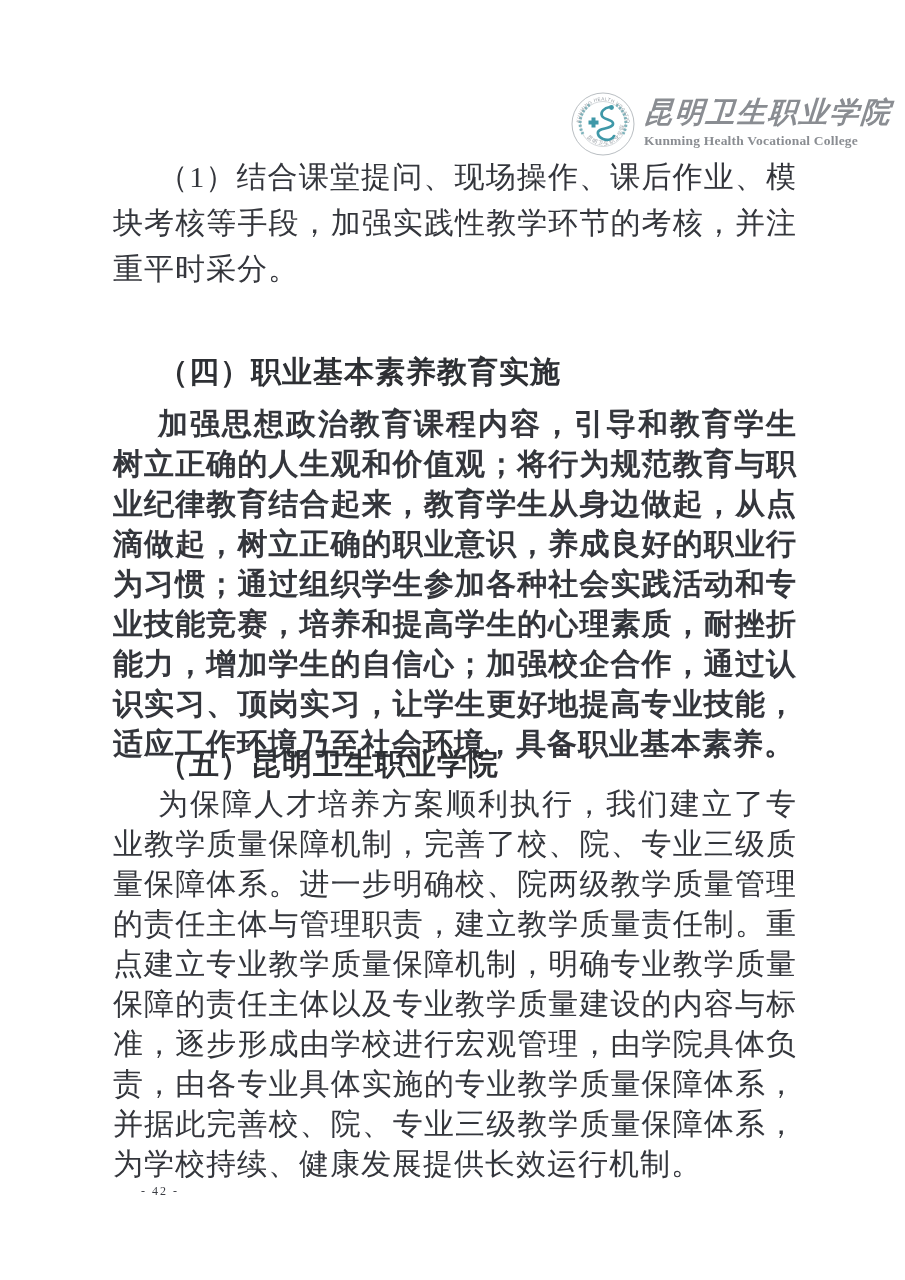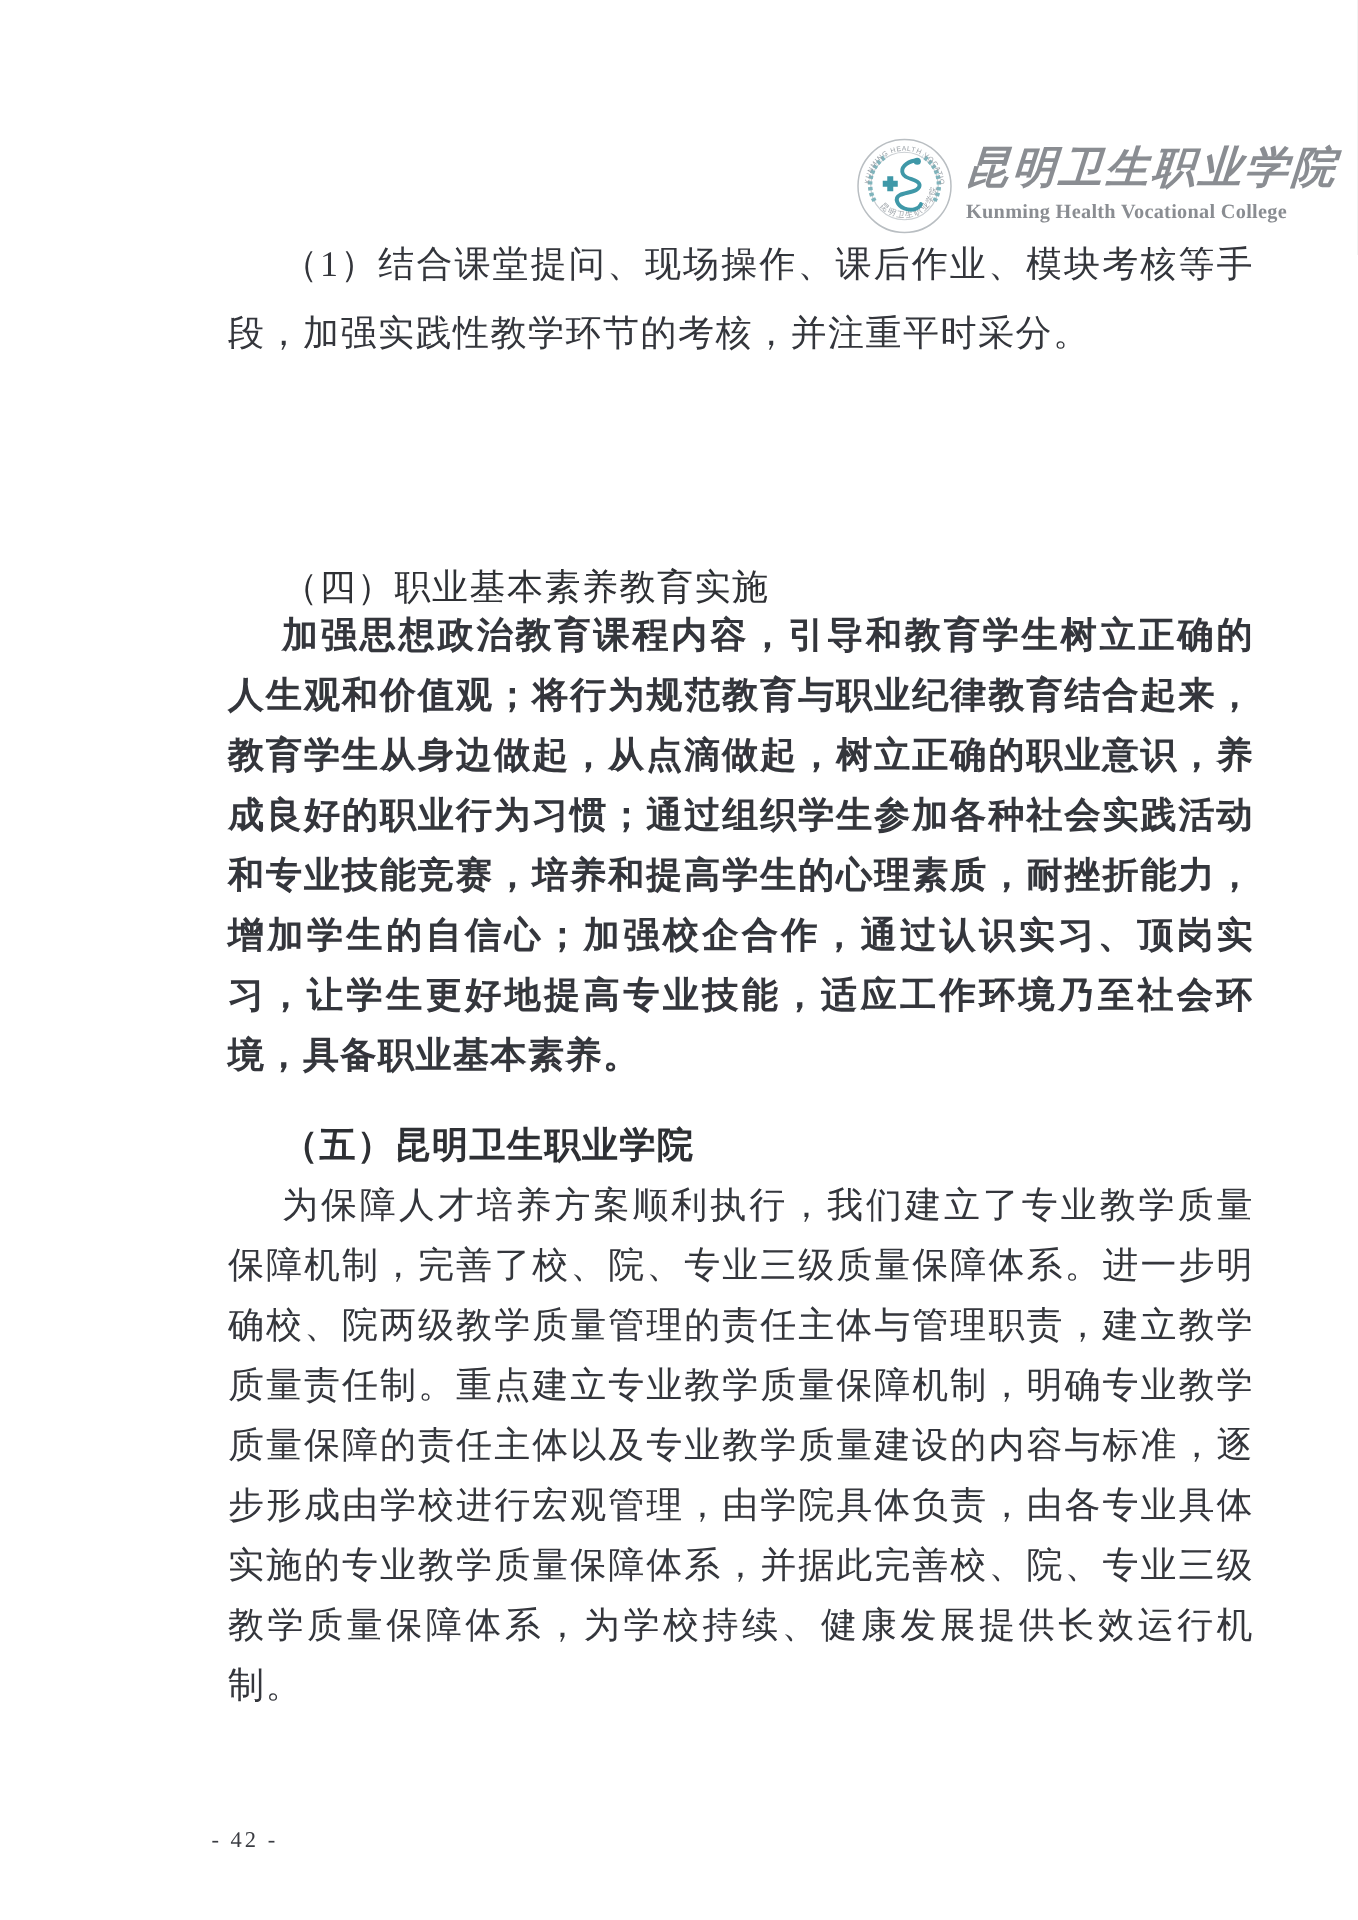--- a/index.html
+++ b/index.html
@@ -20,35 +20,34 @@
     letter-spacing:2px;color:#8a8d92;white-space:nowrap;
     transform:skewX(-4deg);
   }
   .brand-en{
     margin-top:5px;font-size:13.5px;font-weight:bold;color:#8a8d92;
     letter-spacing:0.2px;white-space:nowrap;
   }
   
   .block{
     position:absolute;left:113px;width:684px;
-    font-size:24px;letter-spacing:1px;
+    font-size:30px;letter-spacing:1px;
     text-align:justify;text-justify:inter-ideograph;
     color:#34363c;
-    margin-left:39px;
   }
   .block p{margin:0;text-indent:1.5em;}
   .intro{top:154px;line-height:46px;}
-  .h4{top:372px;line-height:40px;font-weight:normal;text-indent:1.5em;color:#2e3034;}
+  .h4{top:352px;line-height:40px;font-weight:bold;text-indent:1.5em;color:#2e3034;}
   .para3{top:404px;line-height:40px;font-weight:bold;}
   .h5{top:744px;line-height:40px;font-weight:bold;text-indent:1.5em;color:#2e3034;}
   .para4{top:784px;line-height:40px;}
   
   .pageno{
     position:absolute;left:141px;top:1184px;
-    font-size:15px;letter-spacing:2px;color:#3a3c42;margin-top:35px;
+    font-size:12px;letter-spacing:2px;color:#3a3c42;
   }
 </style>
 </head>
 <body>
 
 <div class="page">
 
   <div class="header">
     <svg class="seal" viewBox="0 0 68 68" xmlns="http://www.w3.org/2000/svg">
       <defs>

